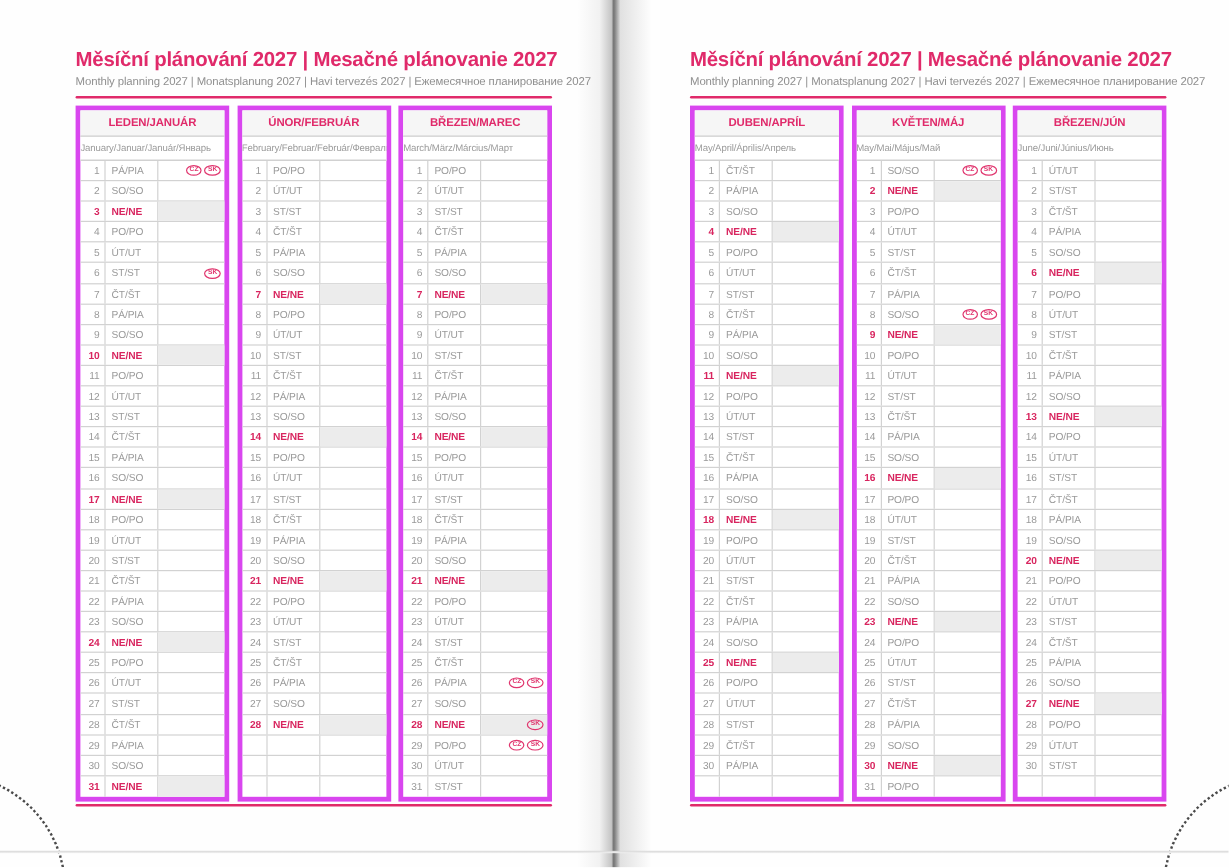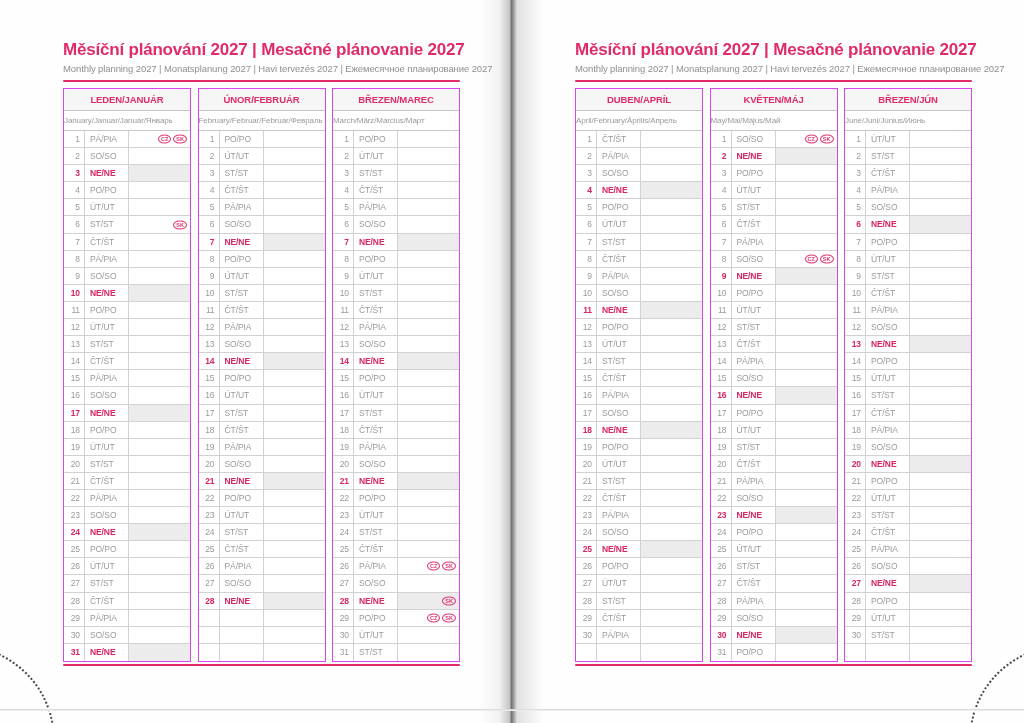--- a/index.html
+++ b/index.html
@@ -17,21 +17,21 @@
   }
   .page-subtitle {
     text-align:center; font-size:9.5px; color:#8f8f8f; letter-spacing:-0.1px;
     margin-bottom:6px; white-space:nowrap;
   }
   .rule { height:2px; background:#e02a6a; border-radius:1px; }
   .rule.top { margin-bottom:6px; }
   .rule.bottom { margin-top:2px; }
 
   .tables { display:flex; justify-content:space-between; }
-  .month { width:128px; border:1px solid #d946ef; background:#fff; }
+  .month { width:128px; border:4px solid #d946ef; background:#fff; }
 
   .month-header {
     height:22px; line-height:21px; text-align:center; background:#f6f6f6;
     border-bottom:1px solid #c6c6c6; color:#e02a6a; font-weight:700;
     font-size:9.5px; letter-spacing:-0.1px; white-space:nowrap; overflow:hidden;
   }
   .month-sub {
     height:20px; line-height:19px; background:#fff;
     border-bottom:1px solid #c6c6c6; color:#9a9a9a;
     font-size:8px; letter-spacing:-0.1px; white-space:nowrap; overflow:hidden;
@@ -584,21 +584,21 @@
     <div class="rule bottom"></div>
   </div>
 
   <div class="page right">
     <div class="page-title">Měsíční plánování 2027 | Mesačné plánovanie 2027</div>
     <div class="page-subtitle">Monthly planning 2027 | Monatsplanung 2027 | Havi tervezés 2027 | Ежемесячное планирование 2027</div>
     <div class="rule top"></div>
     <div class="tables">
         <div class="month">
           <div class="month-header">DUBEN/APRÍL</div>
-          <div class="month-sub">April/February/Április/Апрель</div>
+          <div class="month-sub">May/April/Április/Апрель</div>
           <div class="row">
             <div class="cell num">1</div>
             <div class="cell dow">ČT/ŠT</div>
             <div class="cell note"></div>
           </div>
           <div class="row">
             <div class="cell num">2</div>
             <div class="cell dow">PÁ/PIA</div>
             <div class="cell note"></div>
           </div>

